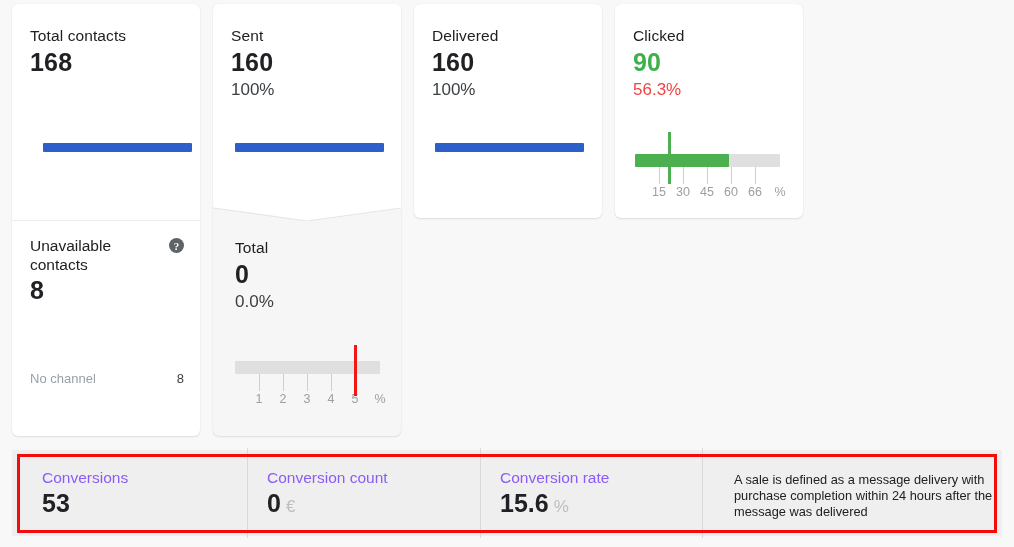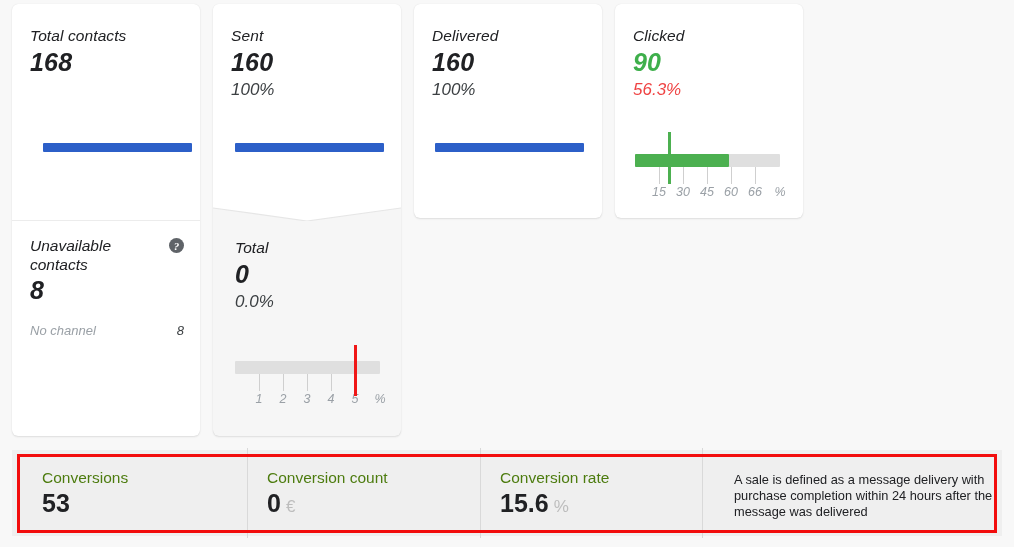--- a/index.html
+++ b/index.html
@@ -10,21 +10,20 @@
     overflow: hidden;
   }
   .canvas { position: relative; width: 1014px; height: 547px; }
 
   
   .card {
     position: absolute;
     background: #ffffff;
     border-radius: 6px;
     box-shadow: 0 1px 2px rgba(0,0,0,.10), 0 0 1px rgba(0,0,0,.10);
-    font-style: italic;
   }
   .card .pad { padding: 22px 18px 0 18px; }
 
   .card-label {
     font-size: 15.5px;
     color: #202124;
     line-height: 19px;
     letter-spacing: .1px;
   }
   .card-value {
@@ -65,21 +64,21 @@
     background: #5f6368; color: #ffffff;
     font-size: 11px; font-weight: bold;
     display: flex; align-items: center; justify-content: center;
     margin-top: 2px; flex: none;
     font-family: "Liberation Serif", serif;
   }
   .chan-row {
     display: flex; justify-content: space-between; align-items: baseline;
     margin-top: 17px;
   }
-  .chan-name { font-size: 13px; color: #9aa0a6; }
+  .chan-name { font-size: 13px; color: #9aa0a6; margin-top: 48px; }
   .chan-val  { font-size: 13px; color: #3c4043; }
 
   
   #card-sent { left: 213px; top: 4px; width: 188px; height: 432px;
                background: #f6f6f6; overflow: hidden; }
   .sent-white {
     position: absolute; left: 0; top: 0; width: 188px; height: 217px;
     background: #ffffff;
     -webkit-clip-path: polygon(0 0, 100% 0, 100% 94%, 50% 100%, 0 94%);
     clip-path: polygon(0 0, 100% 0, 100% 94%, 50% 100%, 0 94%);
@@ -115,21 +114,21 @@
   
   #bottom-panel {
     position: absolute; left: 12px; top: 450px; width: 990px; height: 86px;
     background: #efefef;
   }
   .bp-redbox {
     position: absolute; left: 5px; top: 4px; width: 980px; height: 79px;
     border: 3px solid #f20c0c;
   }
   .bp-cell { position: absolute; top: 0; height: 86px; padding: 18px 0 0 20px; }
-  .bp-label { font-size: 15.5px; color: #4d7c0f; line-height: 19px; }
+  .bp-label { font-size: 15.5px; color: #8b5cf6; line-height: 19px; }
   .bp-value {
     font-size: 25px; font-weight: bold; color: #202124;
     line-height: 31px; margin-top: 1px;
   }
   .bp-unit { font-size: 17px; font-weight: normal; color: #bdbdbd; margin-left: 5px; }
   .bp-vline { position: absolute; top: -2px; width: 1px; height: 90px; background: #d9d9d9; }
   .bp-note {
     position: absolute; top: 22px; left: 722px; width: 262px;
     font-size: 12.8px; color: #202124; line-height: 16px;
   }

